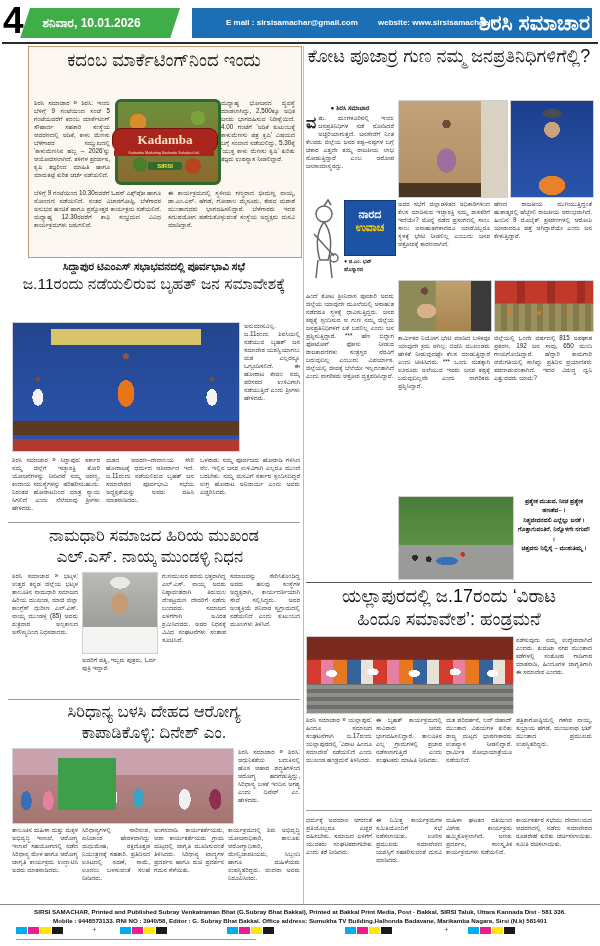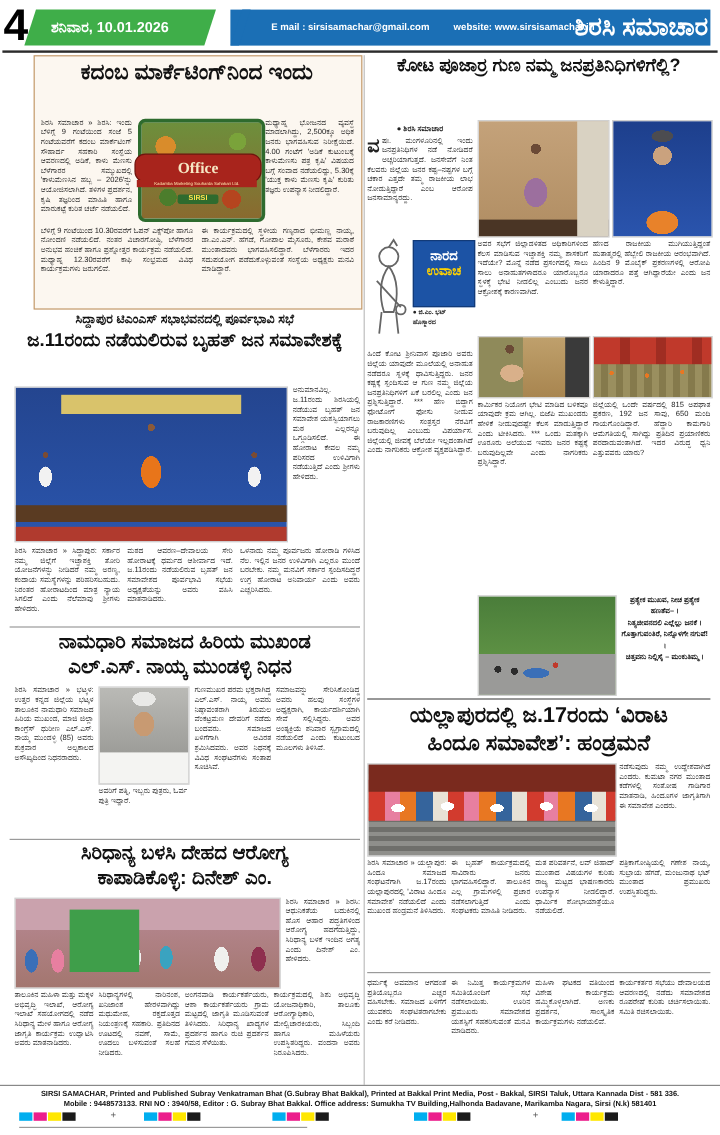--- a/index.html
+++ b/index.html
@@ -11,21 +11,21 @@
               transform:skewX(-18deg);transform-origin:top left;}
   .band-green span{display:block;transform:skewX(18deg);color:#fff;font-weight:bold;font-size:12px;
               padding:8px 0 0 16px;}
   .band-blue{position:absolute;left:192px;top:8px;width:400px;height:30px;background:#1b6fb5;}
   .slash{position:absolute;top:8px;width:7px;height:30px;background:#fff;transform:skewX(-18deg);}
   .hdr-mail{position:absolute;left:226px;top:18px;font-size:8px;color:#fff;font-weight:bold;}
   .hdr-web{position:absolute;left:378px;top:18px;font-size:8px;color:#fff;font-weight:bold;}
   .masthead{position:absolute;right:10px;top:11px;font-size:21px;font-weight:bold;color:#fff;}
   .hdr-rule{position:absolute;left:2px;top:42px;width:596px;border-top:2px solid #2b2b2b;}
   
-  .hl{position:absolute;font-weight:bold;color:#111;text-align:center;}
+  .hl{position:absolute;font-weight:normal;color:#111;text-align:center;}
   .col{position:absolute;font-size:6.3px;line-height:1.28;text-align:justify;color:#222;overflow:hidden;}
   .rule-h{position:absolute;border-top:1px solid #9a9a9a;}
   .rule-v{position:absolute;border-left:1px solid #bdbdbd;}
   .kicker{position:absolute;font-size:10.5px;font-weight:bold;text-align:center;color:#111;}
   .photo{position:absolute;overflow:hidden;border:1px solid #d0d0d0;}
   
   .a1box{position:absolute;left:28px;top:46px;width:272px;height:210px;border:1px solid #c49a6c;background:#fcf7f0;}
   
   .klogo{position:absolute;left:86px;top:52px;width:100px;height:80px;border:3px solid #2e6b2e;border-radius:6px;
          background:
@@ -144,21 +144,21 @@
   <div class="hdr-web">website: www.sirsisamachar.in</div>
   <div class="masthead">ಶಿರಸಿ ಸಮಾಚಾರ</div>
   <div class="hdr-rule"></div>
 
   <div class="rule-v" style="left:303px;top:46px;height:858px"></div>
 
   <div class="a1box">
     <div class="hl" style="left:0;top:3px;width:270px;font-size:18px">ಕದಂಬ ಮಾರ್ಕೆಟಿಂಗ್‌ನಿಂದ ಇಂದು</div>
     <div class="col" style="left:5px;top:52px;width:76px;height:84px">ಶಿರಸಿ ಸಮಾಚಾರ » ಶಿರಸಿ: ಇಂದು ಬೆಳಿಗ್ಗೆ 9 ಗಂಟೆಯಿಂದ ಸಂಜೆ 5 ಗಂಟೆಯವರೆಗೆ ಕದಂಬ ಮಾರ್ಕೆಟಿಂಗ್ ಸೌಹಾರ್ದ ಸಹಕಾರಿ ಸಂಸ್ಥೆಯ ಆವರಣದಲ್ಲಿ ಅಡಿಕೆ, ಕಾಳು ಮೆಣಸು ಬೆಳೆಗಾರರ ಸಮ್ಮುಖದಲ್ಲಿ 'ಕಾಳುಮೆಣಸಿನ ಹಬ್ಬ – 2026'ನ್ನು ಆಯೋಜಿಸಲಾಗಿದೆ. ತಳಿಗಳ ಪ್ರದರ್ಶನ, ಕೃಷಿ ತಜ್ಞರಿಂದ ಮಾಹಿತಿ ಹಾಗೂ ಮಾರುಕಟ್ಟೆ ಕುರಿತ ಚರ್ಚೆ ನಡೆಯಲಿದೆ.</div>
     <div class="klogo">
-      <div class="kribbon">Office</div>
+      <div class="kribbon">Kadamba</div>
       <div class="ksub">Kadamba Marketing Souharda Sahakari Ltd.</div>
       <div class="kplace">SIRSI</div>
     </div>
     <div class="col" style="left:192px;top:52px;width:74px;height:84px">ಮಧ್ಯಾಹ್ನ ಭೋಜನದ ವ್ಯವಸ್ಥೆ ಮಾಡಲಾಗಿದ್ದು, 2,500ಕ್ಕೂ ಅಧಿಕ ಜನರು ಭಾಗವಹಿಸುವ ನಿರೀಕ್ಷೆಯಿದೆ. 4.00 ಗಂಟೆಗೆ 'ಅಡಿಕೆ ಕುಟುಂಬಕ್ಕೆ ಕಾಳುಮೆಣಸು ಪತ್ರ ಕೃಷಿ' ವಿಷಯದ ಬಗ್ಗೆ ಸಂವಾದ ನಡೆಯಲಿದ್ದು, 5.30ಕ್ಕೆ 'ಯುಕ್ತ ಕಾಳು ಮೆಣಸು ಕೃಷಿ' ಕುರಿತು ತಜ್ಞರು ಉಪನ್ಯಾಸ ನೀಡಲಿದ್ದಾರೆ.</div>
     <div class="col" style="left:5px;top:142px;width:127px;height:62px">ಬೆಳಿಗ್ಗೆ 9 ಗಂಟೆಯಿಂದ 10.30ರವರೆಗೆ ಓಪನ್ ಎಕ್ಸ್‌ಪೋ ಹಾಗೂ ನೋಂದಣಿ ನಡೆಯಲಿದೆ. ನಂತರ ವಿಚಾರಗೋಷ್ಠಿ, ಬೆಳೆಗಾರರ ಅನುಭವ ಹಂಚಿಕೆ ಹಾಗೂ ಪ್ರಶ್ನೋತ್ತರ ಕಾರ್ಯಕ್ರಮ ನಡೆಯಲಿದೆ. ಮಧ್ಯಾಹ್ನ 12.30ರವರೆಗೆ ಕಾಫಿ ಸಂಭ್ರಮದ ವಿವಿಧ ಕಾರ್ಯಕ್ರಮಗಳು ಜರುಗಲಿವೆ.</div>
     <div class="col" style="left:139px;top:142px;width:127px;height:62px">ಈ ಕಾರ್ಯಕ್ರಮದಲ್ಲಿ ಸ್ಥಳೀಯ ಗಣ್ಯರಾದ ಭೀಮಣ್ಣ ನಾಯ್ಕ, ಡಾ.ಎಂ.ಎನ್. ಹೆಗಡೆ, ಗೋಪಾಲ ಮೈಸೂರು, ಕೇಶವ ಮರಾಠೆ ಮುಂತಾದವರು ಭಾಗವಹಿಸಲಿದ್ದಾರೆ. ಬೆಳೆಗಾರರು ಇದರ ಸದುಪಯೋಗ ಪಡೆದುಕೊಳ್ಳುವಂತೆ ಸಂಸ್ಥೆಯ ಅಧ್ಯಕ್ಷರು ಮನವಿ ಮಾಡಿದ್ದಾರೆ.</div>
   </div>
 
   <div class="kicker" style="left:8px;top:260px;width:292px">ಸಿದ್ದಾಪುರ ಟಿಎಂಎಸ್ ಸಭಾಭವನದಲ್ಲಿ ಪೂರ್ವಭಾವಿ ಸಭೆ</div>
   <div class="hl" style="left:8px;top:275px;width:292px;font-size:15.5px">ಜ.11ರಂದು ನಡೆಯಲಿರುವ ಬೃಹತ್ ಜನ ಸಮಾವೇಶಕ್ಕೆ</div>
@@ -180,21 +180,21 @@
   <div class="rule-h" style="left:8px;top:699px;width:292px"></div>
   <div class="hl" style="left:8px;top:723px;width:292px;font-size:16.5px">ಕಾಪಾಡಿಕೊಳ್ಳಿ: ದಿನೇಶ್ ಎಂ.</div>
   <div class="hl" style="left:8px;top:702px;width:292px;font-size:16.5px">ಸಿರಿಧಾನ್ಯ ಬಳಸಿ ದೇಹದ ಆರೋಗ್ಯ</div>
   <div class="photo ph-millet" style="left:12px;top:748px;width:220px;height:74px"></div>
   <div class="col" style="left:238px;top:748px;width:62px;height:74px">ಶಿರಸಿ ಸಮಾಚಾರ » ಶಿರಸಿ: ಆಧುನಿಕತೆಯ ಬದುಕಿನಲ್ಲಿ ಹೊಸ ಆಹಾರ ಪದ್ಧತಿಗಳಿಂದ ಆರೋಗ್ಯ ಹದಗೆಡುತ್ತಿದ್ದು, ಸಿರಿಧಾನ್ಯ ಬಳಕೆ ಇಂದಿನ ಅಗತ್ಯ ಎಂದು ದಿನೇಶ್ ಎಂ. ಹೇಳಿದರು.</div>
   <div class="col" style="left:12px;top:826px;width:66px;height:76px">ತಾಲೂಕಿನ ಮಹಿಳಾ ಮತ್ತು ಮಕ್ಕಳ ಅಭಿವೃದ್ಧಿ ಇಲಾಖೆ, ಆರೋಗ್ಯ ಇಲಾಖೆ ಸಹಯೋಗದಲ್ಲಿ ನಡೆದ ಸಿರಿಧಾನ್ಯ ಮೇಳ ಹಾಗೂ ಆರೋಗ್ಯ ಜಾಗೃತಿ ಕಾರ್ಯಕ್ರಮ ಉದ್ಘಾಟಿಸಿ ಅವರು ಮಾತನಾಡಿದರು.</div>
   <div class="col" style="left:82px;top:826px;width:68px;height:76px">ಸಿರಿಧಾನ್ಯಗಳಲ್ಲಿ ನಾರಿನಂಶ, ಖನಿಜಾಂಶ ಹೇರಳವಾಗಿದ್ದು ಮಧುಮೇಹ, ರಕ್ತದೊತ್ತಡ ನಿಯಂತ್ರಣಕ್ಕೆ ಸಹಕಾರಿ. ಪ್ರತಿದಿನದ ಊಟದಲ್ಲಿ ನವಣೆ, ಸಾಮೆ, ಊದಲು ಬಳಸುವಂತೆ ಸಲಹೆ ನೀಡಿದರು.</div>
   <div class="col" style="left:154px;top:826px;width:70px;height:76px">ಅಂಗನವಾಡಿ ಕಾರ್ಯಕರ್ತೆಯರು, ಆಶಾ ಕಾರ್ಯಕರ್ತೆಯರು ಗ್ರಾಮ ಮಟ್ಟದಲ್ಲಿ ಜಾಗೃತಿ ಮೂಡಿಸುವಂತೆ ತಿಳಿಸಿದರು. ಸಿರಿಧಾನ್ಯ ಖಾದ್ಯಗಳ ಪ್ರದರ್ಶನ ಹಾಗೂ ರುಚಿ ಪ್ರದರ್ಶನ ಗಮನ ಸೆಳೆಯಿತು.</div>
   <div class="col" style="left:228px;top:826px;width:72px;height:76px">ಕಾರ್ಯಕ್ರಮದಲ್ಲಿ ಶಿಶು ಅಭಿವೃದ್ಧಿ ಯೋಜನಾಧಿಕಾರಿ, ತಾಲೂಕು ಆರೋಗ್ಯಾಧಿಕಾರಿ, ಮೇಲ್ವಿಚಾರಕಿಯರು, ಸಿಬ್ಬಂದಿ ಹಾಗೂ ಮಹಿಳೆಯರು ಉಪಸ್ಥಿತರಿದ್ದರು. ವಂದನಾ ಅವರು ನಿರೂಪಿಸಿದರು.</div>
 
-  <div class="hl" style="left:306px;top:46px;width:286px;font-size:15px">ಕೋಟ ಪೂಜಾರ್ರ ಗುಣ ನಮ್ಮ ಜನಪ್ರತಿನಿಧಿಗಳಿಗೆಲ್ಲಿ?</div>
+  <div class="hl" style="left:306px;top:46px;width:286px;font-size:18px">ಕೋಟ ಪೂಜಾರ್ರ ಗುಣ ನಮ್ಮ ಜನಪ್ರತಿನಿಧಿಗಳಿಗೆಲ್ಲಿ?</div>
   <div class="col" style="left:306px;top:104px;width:88px;height:8px;text-align:center;font-weight:bold">● ಶಿರಸಿ ಸಮಾಚಾರ</div>
   <div class="col" style="left:306px;top:114px;width:88px;height:84px">
     <span class="dropcap">ವ</span><span>ಷಃ. ಮಂಗಳೂರಿನಲ್ಲಿ ಇಂದು ಜನಪ್ರತಿನಿಧಿಗಳ ನಡೆ ನೋಡಿದರೆ ಅಚ್ಚರಿಯಾಗುತ್ತದೆ. ಜನಸೇವೆಗೆ ನಿಂತ ಕೆಲವರು ಜಿಲ್ಲೆಯ ಜನರ ಕಷ್ಟ–ನಷ್ಟಗಳ ಬಗ್ಗೆ ಚಕಾರ ಎತ್ತದೇ ತಮ್ಮ ರಾಜಕೀಯ ಲಾಭ ನೋಡುತ್ತಿದ್ದಾರೆ ಎಂಬ ಆರೋಪ ಜನಸಾಮಾನ್ಯರದ್ದು.</span>
   </div>
   <div class="photo ph-office" style="left:398px;top:100px;width:108px;height:96px"></div>
   <div class="photo ph-leader" style="left:510px;top:100px;width:82px;height:96px"></div>
 
   <div class="cartoon">
     <svg width="36" height="86" viewBox="0 0 36 86">
       <circle cx="18" cy="16" r="8" fill="none" stroke="#666" stroke-width="1.5"></circle>

